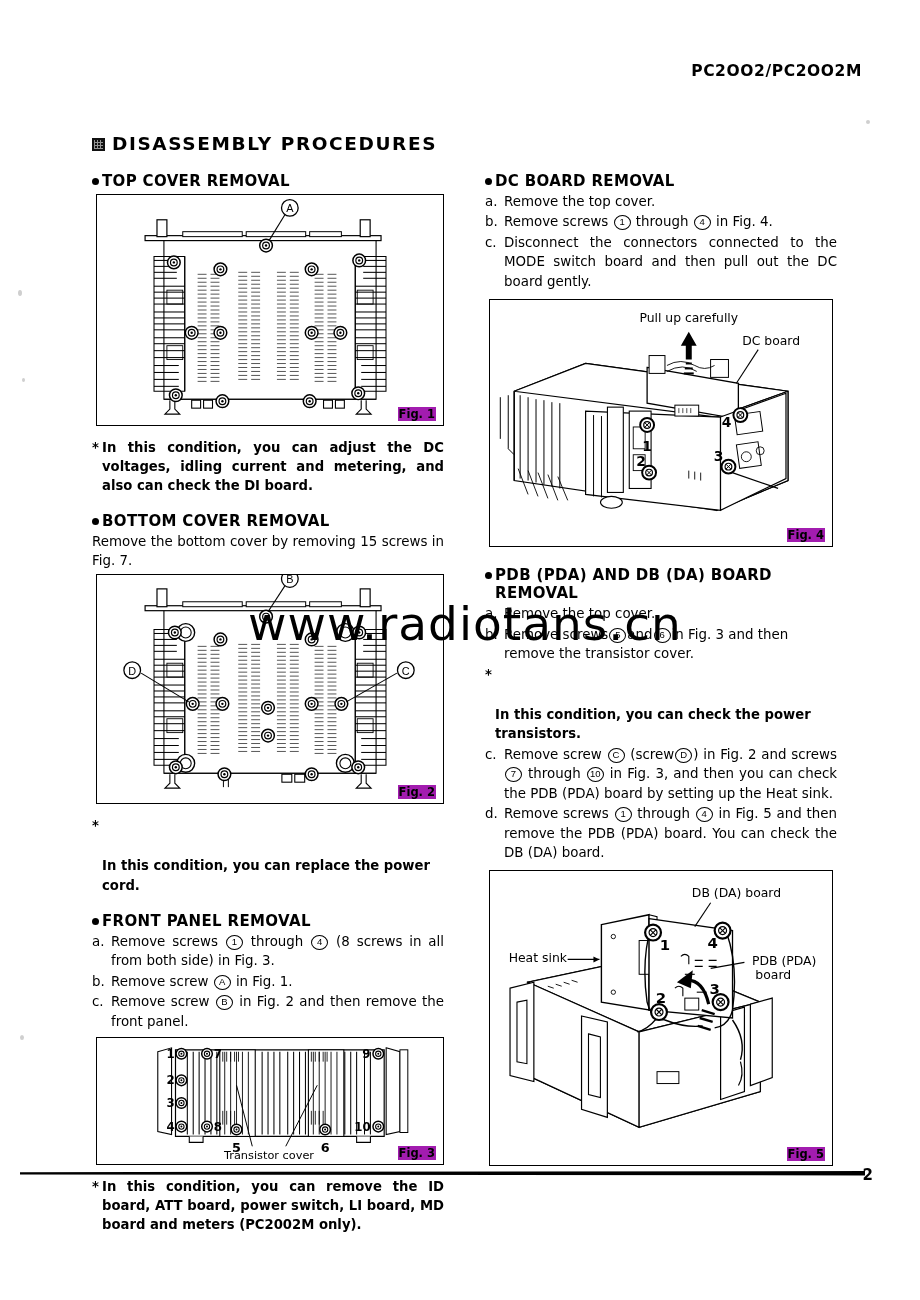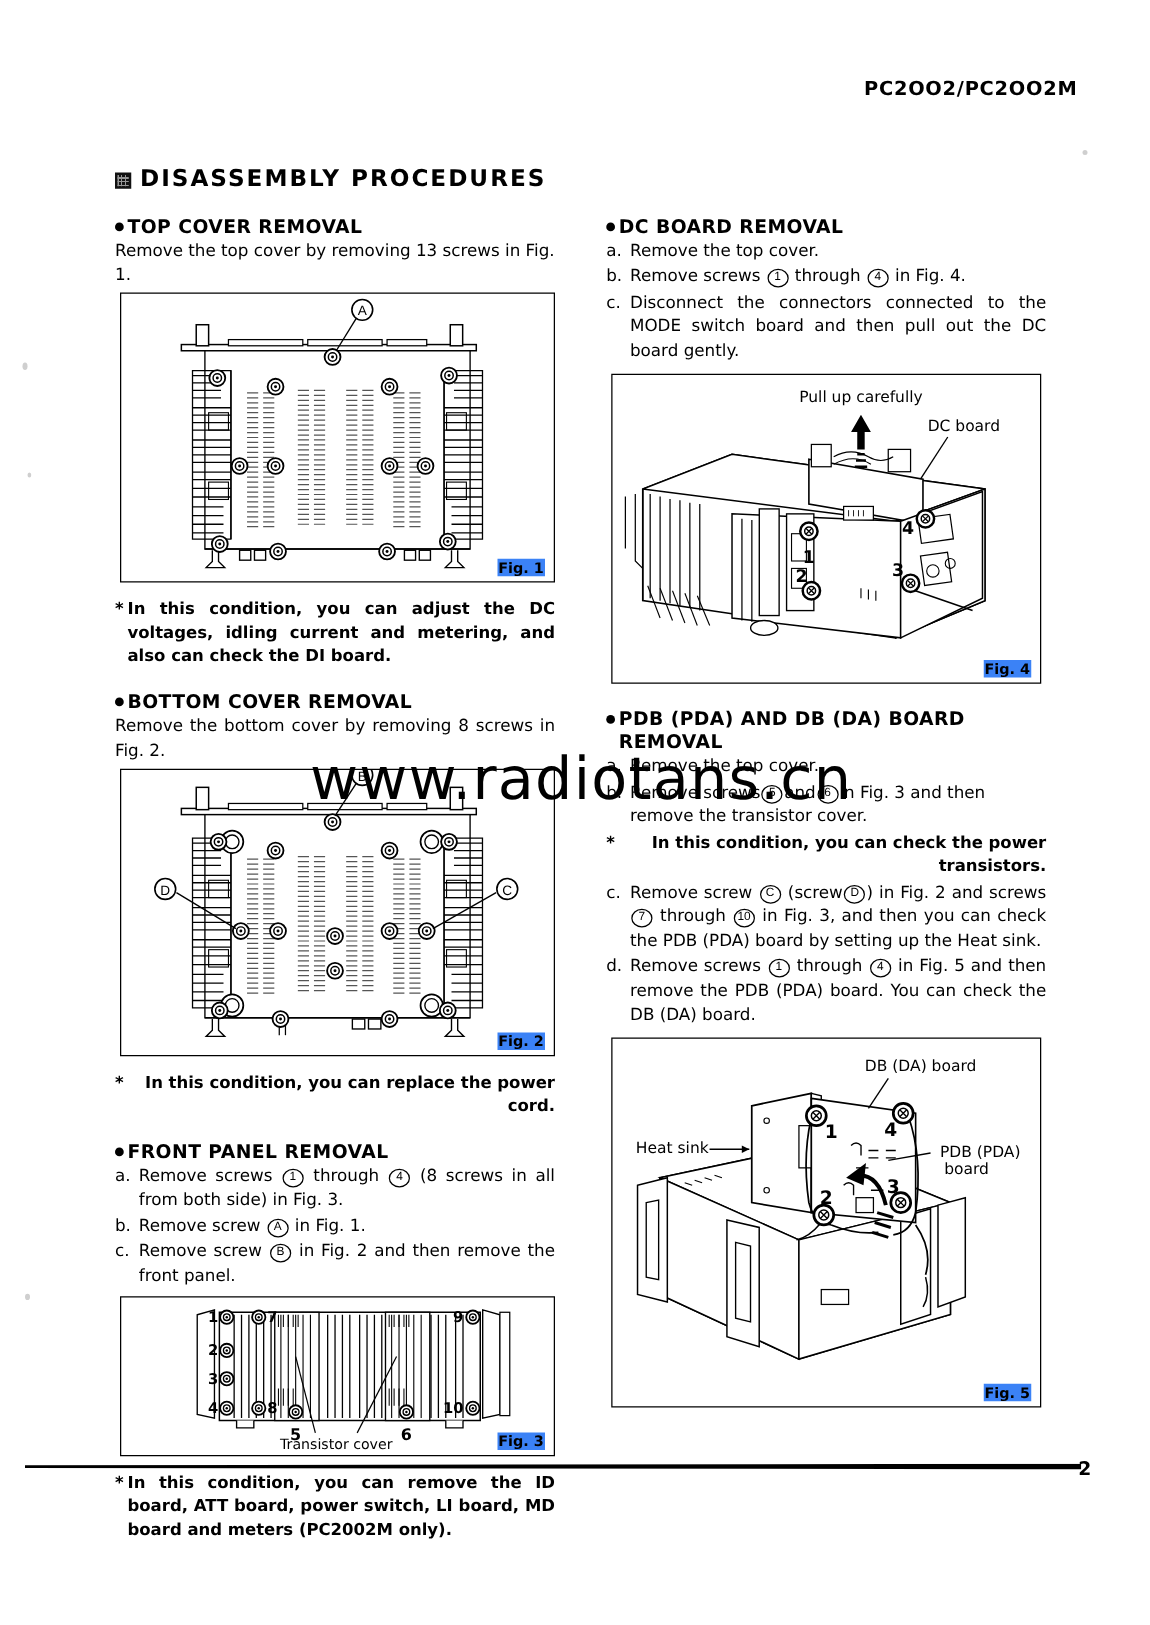--- a/index.html
+++ b/index.html
@@ -114,21 +114,21 @@
   .note {
     display: flex;
     font-size: 13.2px;
     font-weight: bold;
     line-height: 1.45;
     margin: 4px 0 2px 0;
     font-family: "DejaVu Sans", sans-serif;
   }
   .note .star { flex: 0 0 10px; }
   .note .txt  { flex: 1 1 auto; text-align: justify; }
-  .note .txt.nojust { text-align: right; }
+  .note .txt.nojust { text-align: left; margin-top: 40px; }
 
   .gap-sm { height: 8px; }
   .gap-md { height: 15px; }
   .gap-lg { height: 19px; }
 
   
   .circ {
     display: inline-block;
     min-width: 13px;
     height: 13px;
@@ -153,21 +153,21 @@
     box-sizing: border-box;
     margin: 4px 0 0 4px;
   }
   .figcap {
     position: absolute;
     right: 7px;
     bottom: 4px;
     font-size: 11.5px;
     font-weight: bold;
     font-family: "DejaVu Sans", sans-serif;
-    background: #3b82f6;
+    background: #a21caf;
     padding: 0 1px;
   }
   .figsvg { display: block; width: 100%; height: 100%; }
 
   
   .watermark {
     position: absolute;
     left: 248px;
     top: 596px;
     font-size: 47px;
@@ -211,21 +211,20 @@
     <span class="sq-bullet"></span>
     <span class="section-title">DISASSEMBLY PROCEDURES</span>
   </div>
 
   <div class="col col-left">
 
     <div class="head">
       <span class="dot"></span>
         <span>TOP COVER REMOVAL</span>
     </div>
-    <p class="body nojust">Remove the top cover by removing 13 screws in Fig. 1.</p>
 
     <div class="figbox" style="width:348px;height:232px;">
       <svg class="figsvg" viewBox="0 0 348 232">
         <defs>
           <g id="screwA">
             <circle r="6.4" fill="#fff" stroke="#000" stroke-width="1.5"></circle>
             <circle r="3.4" fill="#fff" stroke="#000" stroke-width="1.2"></circle>
             <circle r="1.2" fill="#000"></circle>
           </g>
 
@@ -591,21 +590,21 @@
       <span class="star">*</span>
       <span class="txt">In this condition, you can adjust the DC voltages, idling current and metering, and also can check the DI board.</span>
     </div>
 
     <div class="gap-md"></div>
 
     <div class="head">
       <span class="dot"></span>
         <span>BOTTOM COVER REMOVAL</span>
     </div>
-    <p class="body">Remove the bottom cover by removing 8 screws in Fig. 2.</p>
+    <p class="body">Remove the bottom cover by removing 15 screws in Fig. 7.</p>
 
     <div class="figbox" style="width:348px;height:230px;">
       <svg class="figsvg" viewBox="0 0 348 230">
         <defs>
           <g id="screwB">
             <circle r="6.4" fill="#fff" stroke="#000" stroke-width="1.5"></circle>
             <circle r="3.4" fill="#fff" stroke="#000" stroke-width="1.2"></circle>
             <circle r="1.2" fill="#000"></circle>
           </g>
           <g id="bigring">

